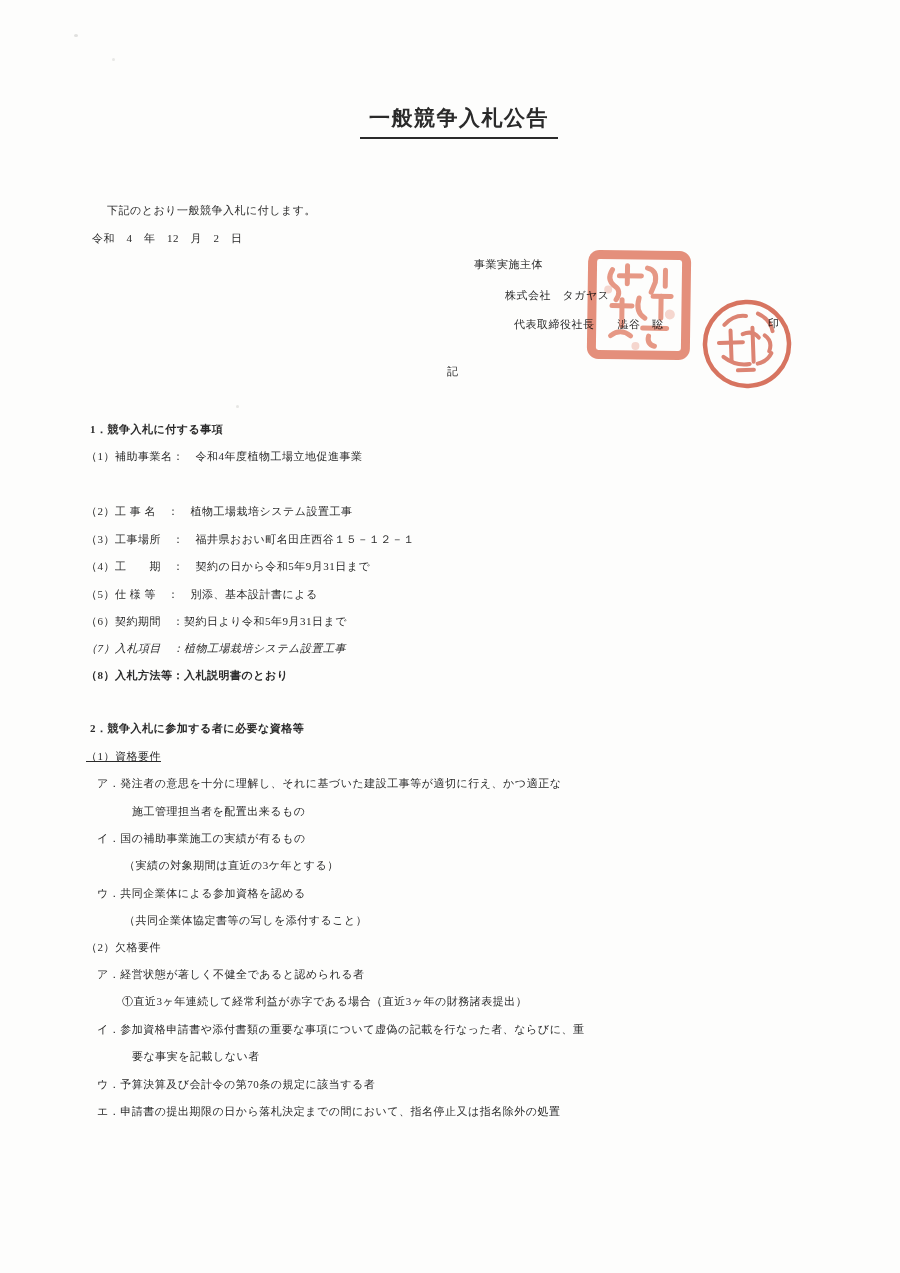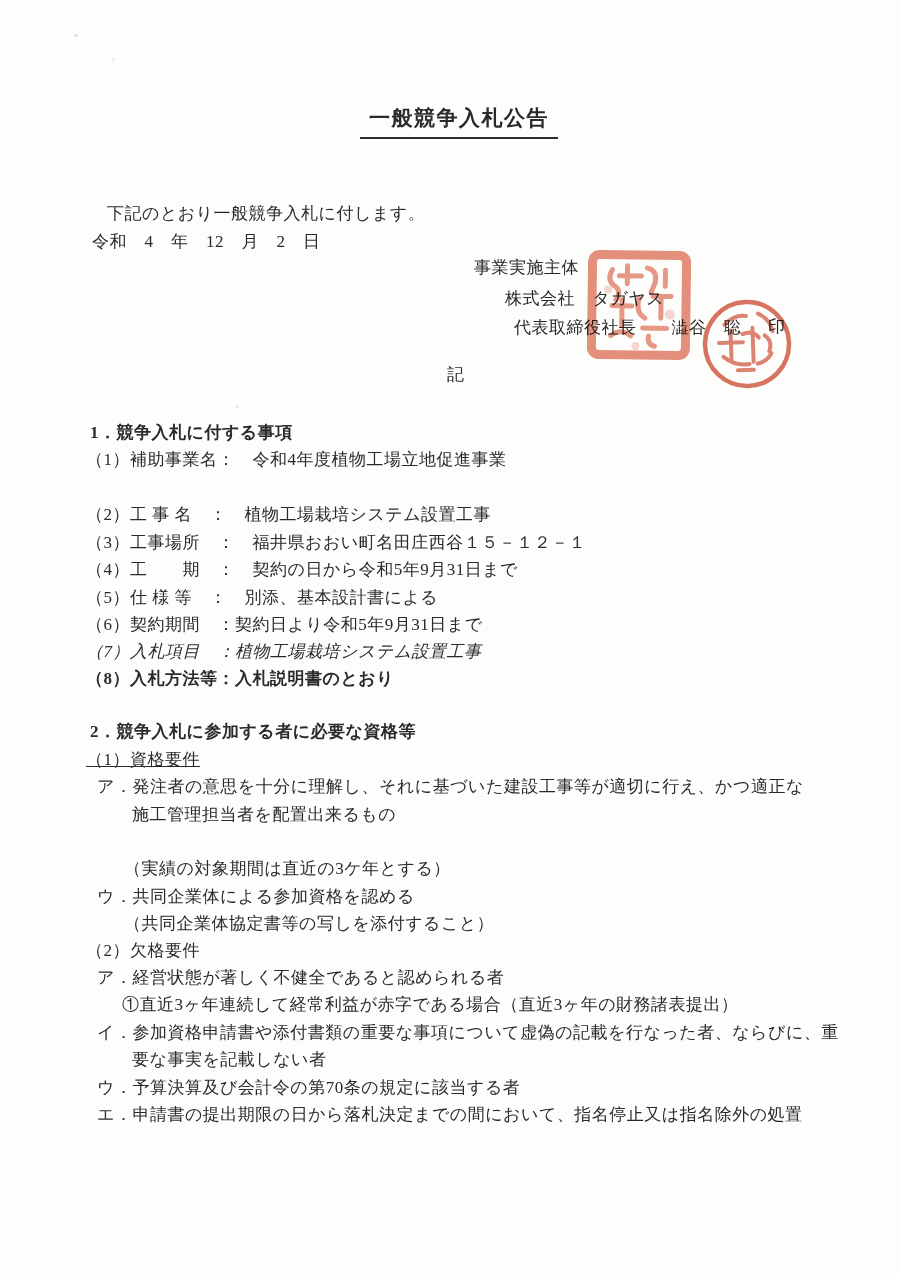--- a/index.html
+++ b/index.html
@@ -7,21 +7,21 @@
     position:relative;
     width:900px;height:1273px;
     margin:0 auto;
     background:#fdfdfc;
     overflow:hidden;
     font-family:"Liberation Serif","DejaVu Serif",serif;
     color:#2a2a2a;
   }
   .txt{
     position:absolute;
-    font-size:17px;
+    font-size:11px;
     line-height:1;
     letter-spacing:0.5px;
     white-space:nowrap;
   }
   .bold{font-weight:bold;}
   .doc-title{
     position:absolute;
     left:360px;top:104px;
     font-size:21px;
     font-weight:bold;
@@ -112,20 +112,21 @@
   <div class="txt" style="left:86px;top:589px;">（5）仕 様 等　：　別添、基本設計書による</div>
   <div class="txt" style="left:86px;top:616px;">（6）契約期間　：契約日より令和5年9月31日まで</div>
   <div class="txt" style="left:86px;top:643px;font-style:italic;">（7）入札項目　：植物工場栽培システム設置工事</div>
   <div class="txt" style="left:86px;top:670px;font-weight:bold;">（8）入札方法等：入札説明書のとおり</div>
 
   <div class="txt bold" style="left:90px;top:723px;">2．競争入札に参加する者に必要な資格等</div>
 
   <div class="txt" style="left:86px;top:751px;text-decoration:underline;">（1）資格要件</div>
   <div class="txt" style="left:97px;top:778px;">ア．発注者の意思を十分に理解し、それに基づいた建設工事等が適切に行え、かつ適正な</div>
   <div class="txt" style="left:132px;top:806px;">施工管理担当者を配置出来るもの</div>
+  <div class="txt" style="left:97px;top:833px;">イ．国の補助事業施工の実績が有るもの</div>
   <div class="txt" style="left:124px;top:860px;">（実績の対象期間は直近の3ケ年とする）</div>
   <div class="txt" style="left:97px;top:888px;">ウ．共同企業体による参加資格を認める</div>
   <div class="txt" style="left:124px;top:915px;">（共同企業体協定書等の写しを添付すること）</div>
 
   <div class="txt" style="left:86px;top:942px;">（2）欠格要件</div>
   <div class="txt" style="left:97px;top:969px;">ア．経営状態が著しく不健全であると認められる者</div>
   <div class="txt" style="left:122px;top:996px;">①直近3ヶ年連続して経常利益が赤字である場合（直近3ヶ年の財務諸表提出）</div>
   <div class="txt" style="left:97px;top:1024px;">イ．参加資格申請書や添付書類の重要な事項について虚偽の記載を行なった者、ならびに、重</div>
   <div class="txt" style="left:132px;top:1051px;">要な事実を記載しない者</div>
   <div class="txt" style="left:97px;top:1079px;">ウ．予算決算及び会計令の第70条の規定に該当する者</div>

